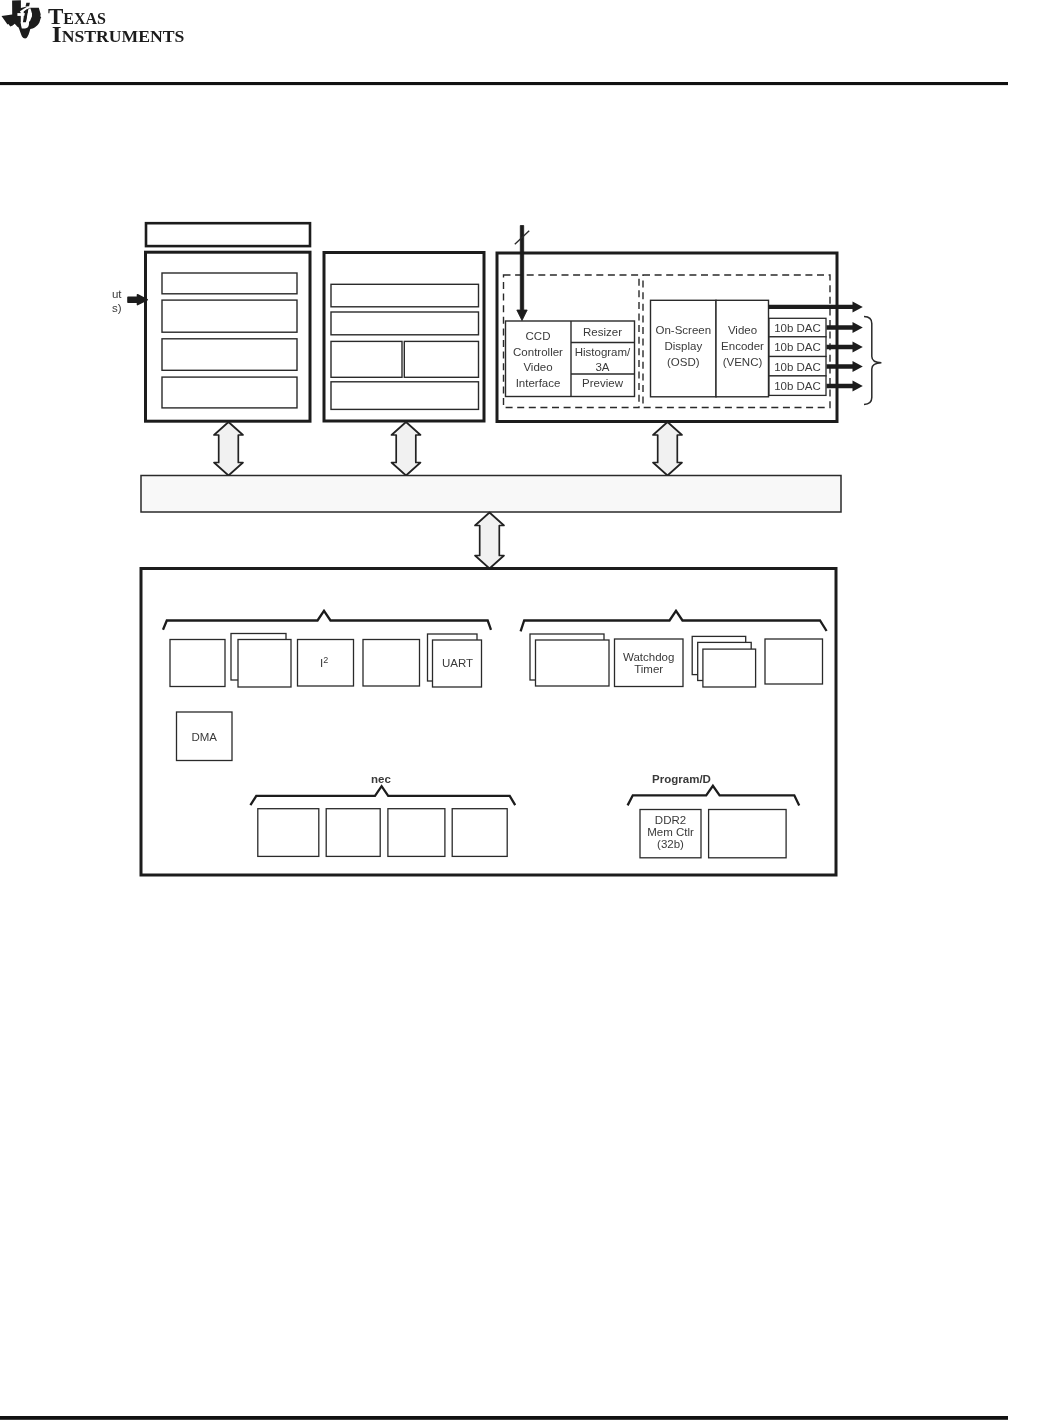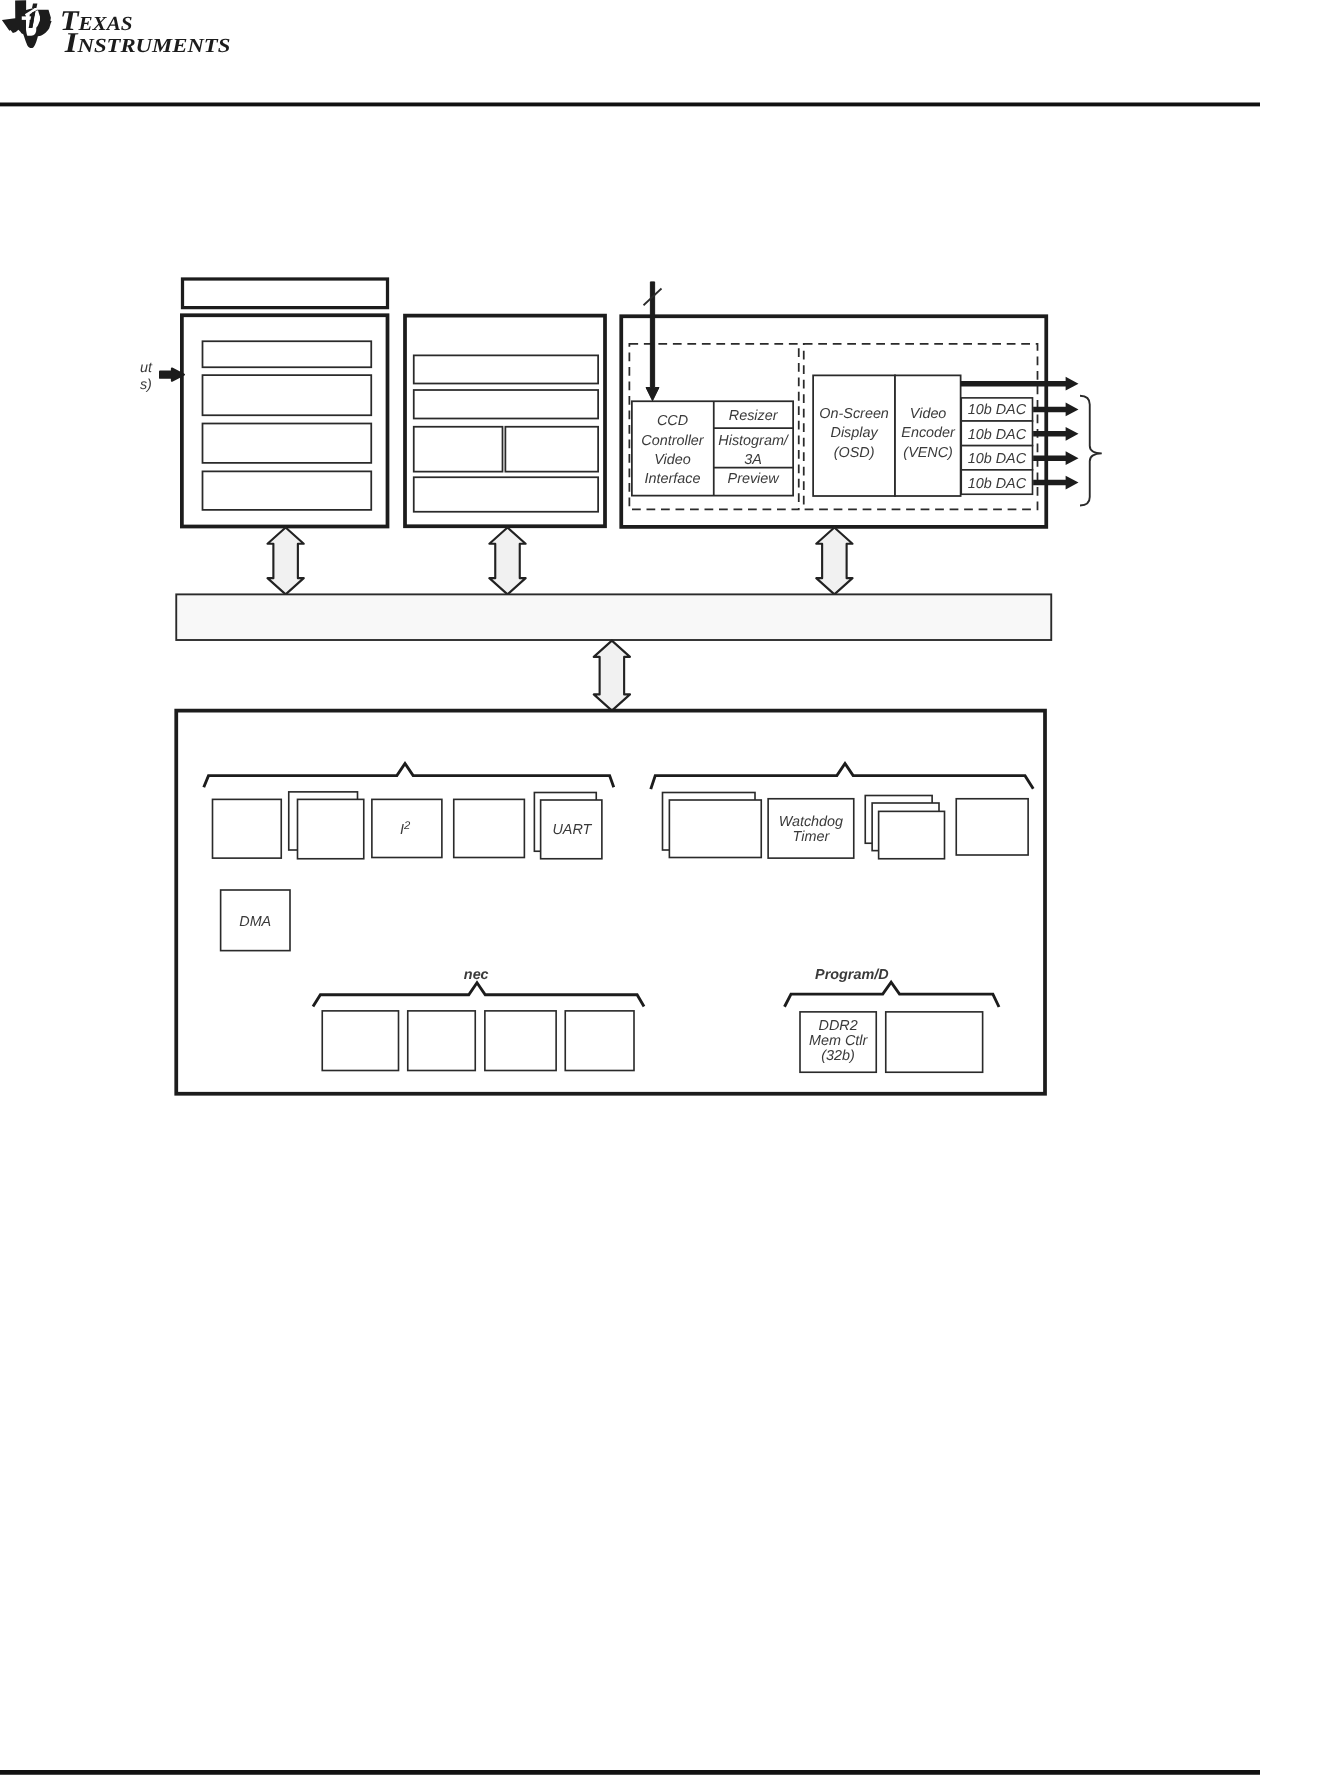--- a/index.html
+++ b/index.html
@@ -1,17 +1,17 @@
 <!DOCTYPE html>
 <html><head>
 <meta charset="utf-8">
 <style>
   html,body{margin:0;padding:0;background:#ffffff;}
   .page{position:relative;width:1059px;height:1422px;background:#ffffff;overflow:hidden;
-        font-family:"Liberation Sans",sans-serif;font-style:italic;}
+        font-family:"Liberation Sans",sans-serif;}
   svg{position:absolute;left:0;top:0;}
   text{font-family:"Liberation Sans",sans-serif;fill:#3a3a3a;}
 </style>
 </head>
 <body>
 <div class="page">
 <svg width="1059" height="1422" viewBox="0 0 1059 1422">
 
 <g>
   <path d="M12.1,0.4 L20.9,0.2 L20.9,8.0 L26.8,6.4 L30.4,7.8 L38.8,7.8

